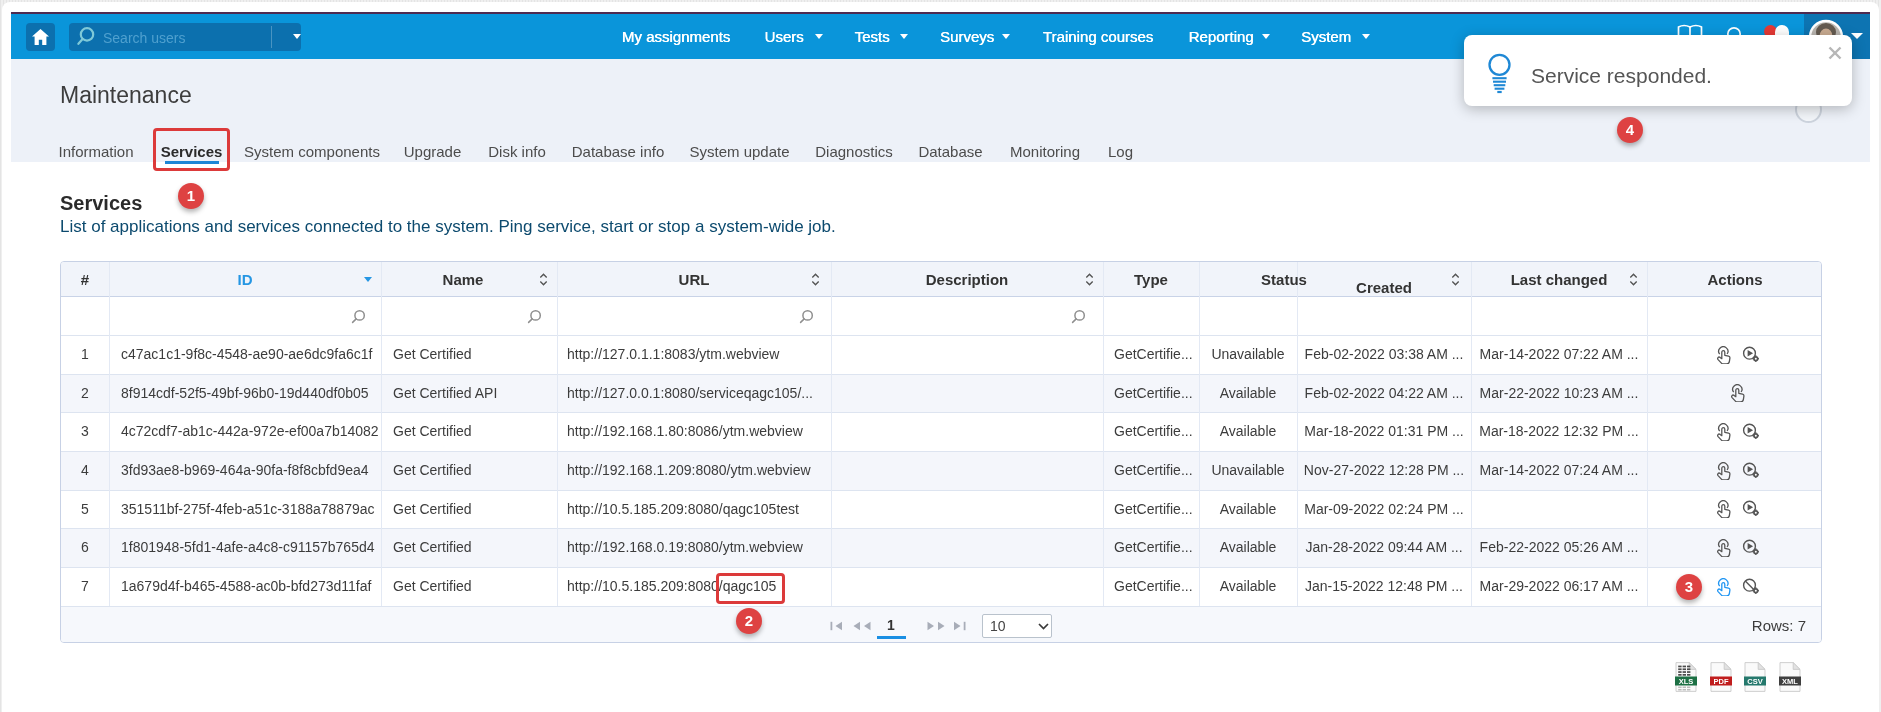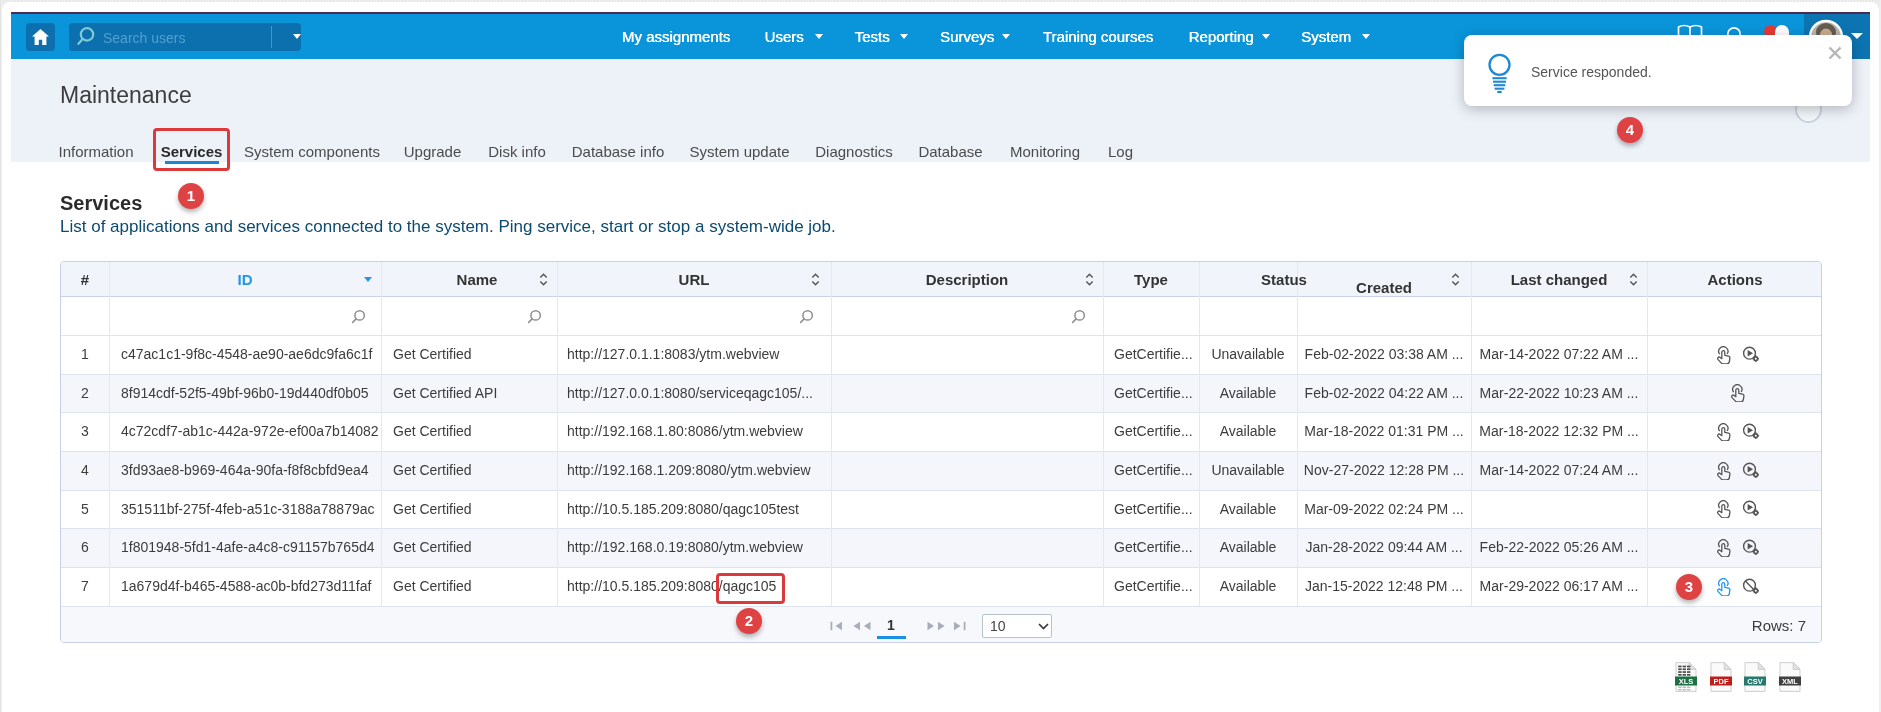--- a/index.html
+++ b/index.html
@@ -148,21 +148,21 @@
 <div class="a vl" style="left:320px"></div>
 <div class="a vl" style="left:496px"></div>
 <div class="a vl" style="left:770px"></div>
 <div class="a vl" style="left:1042px"></div>
 <div class="a vl" style="left:1138px"></div>
 <div class="a vl" style="left:1236px"></div>
 <div class="a vl" style="left:1410px"></div>
 <div class="a vl" style="left:1586px"></div>
 <div class="a th" style="left:0px;width:48px;">#</div>
 <div class="a th" style="left:48px;width:272px;color:#2596e3">ID</div>
-<div class="a th" style="left:328px;width:176px;">Name</div>
+<div class="a th" style="left:314px;width:176px;">Name</div>
 <div class="a th" style="left:496px;width:274px;">URL</div>
 <div class="a th" style="left:770px;width:272px;">Description</div>
 <div class="a th" style="left:1042px;width:96px;">Type</div>
 <div class="a th" style="left:1138px;width:98px;margin-left:36px;">Status</div>
 <div class="a th" style="left:1236px;width:174px;margin-top:8px;">Created</div>
 <div class="a th" style="left:1586px;width:176px;">Actions</div>
 <div class="a th" style="left:1410px;width:176px;">Last changed</div>
 <div class="a" style="left:303px;top:15px;width:0;height:0;border-left:4.5px solid transparent;border-right:4.5px solid transparent;border-top:5px solid #2596e3"></div>
 <svg class="a" style="left:477.5px;top:11px" width="9" height="13" viewBox="0 0 9 13">
       <use href="#sort"></use>
@@ -317,21 +317,21 @@
 <div class="a ring"></div>
 <div class="a toast"></div>
 <svg class="a" style="left:1488px;top:53px;z-index:55" width="24" height="44" viewBox="0 0 24 44">
 <circle cx="11.5" cy="11.8" r="10" fill="none" stroke="#1f88d5" stroke-width="2.3"></circle>
 <line x1="4.4" y1="25.2" x2="18.6" y2="25.2" stroke="#1f88d5" stroke-width="2.1"></line>
 <line x1="5" y1="28.7" x2="18" y2="28.7" stroke="#1f88d5" stroke-width="2.1"></line>
 <line x1="5.7" y1="32.2" x2="17.3" y2="32.2" stroke="#1f88d5" stroke-width="2.1"></line>
 <line x1="6.6" y1="35.7" x2="16.4" y2="35.7" stroke="#1f88d5" stroke-width="2.1"></line>
 <line x1="9.3" y1="39" x2="13.7" y2="39" stroke="#1f88d5" stroke-width="2.2"></line>
   </svg>
-<div class="a" style="left:1531px;top:64px;font-size:14px;color:#555;z-index:55">Service responded.</div>
+<div class="a" style="left:1531px;top:64px;font-size:21px;color:#555;z-index:55">Service responded.</div>
 <svg class="a" style="left:1828px;top:46px;z-index:55" width="14" height="14" viewBox="0 0 14 14">
 <line x1="1.5" y1="1.5" x2="12.5" y2="12.5" stroke="#b7b7b7" stroke-width="2.4"></line>
 <line x1="12.5" y1="1.5" x2="1.5" y2="12.5" stroke="#b7b7b7" stroke-width="2.4"></line>
   </svg>
 <svg class="a" style="left:1675px;top:662px" width="22" height="30" viewBox="0 0 22 30">
     <path d="M1 0.6 h13.2 l6.8 6.8 V29.4 H1 Z" fill="#fafafa" stroke="#c9c9c9" stroke-width="0.9"></path>
     <path d="M14.2 0.6 l6.8 6.8 h-6.8 Z" fill="#e2e2e2" stroke="#c9c9c9" stroke-width="0.9"></path>
     <rect x="3.2" y="3.6" width="3.4" height="1.7" fill="#4b4b4b"></rect>
     <rect x="7.6" y="3.6" width="3.4" height="1.7" fill="#4b4b4b"></rect>
     <rect x="12.0" y="3.6" width="3.4" height="1.7" fill="#4b4b4b"></rect>

